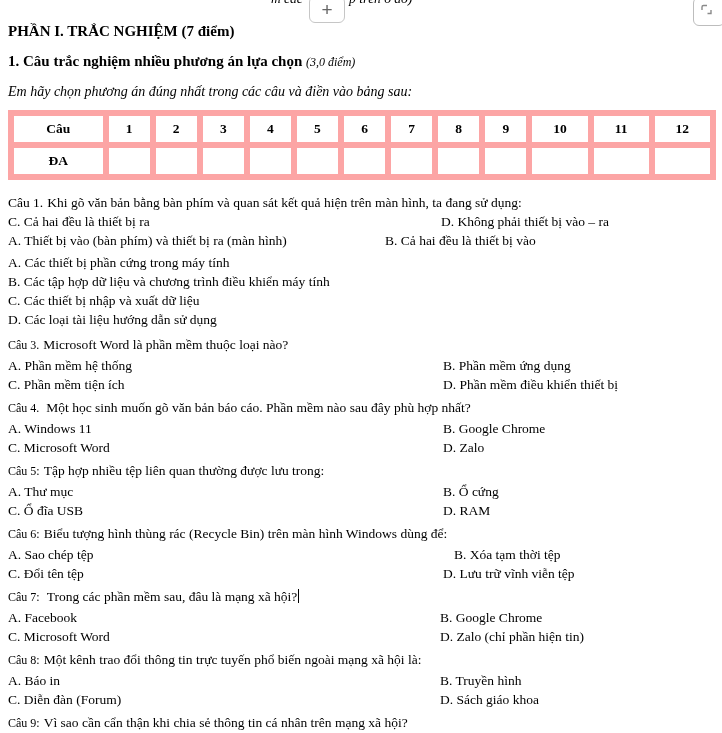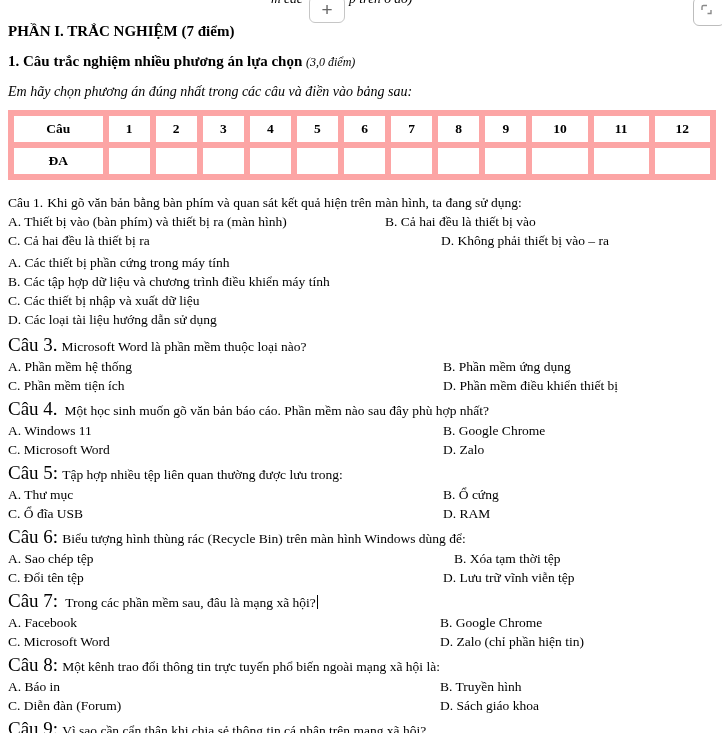--- a/index.html
+++ b/index.html
@@ -46,21 +46,21 @@
   .col-label{width:96px;}
   .col-num{width:45px;}
   .col-wide{width:60px;}
 
   
   .questions{margin-top:13px;}
   .q{margin-top:3px;}
   .stem{line-height:19px;}
   .q.biglabel .stem{line-height:21px;}
   .qlabel{margin-right:4px;}
-  .q.biglabel .qlabel{font-size:19px;}
+  .q.biglabel .qlabel{font-size:12px;}
   .optline{position:relative;line-height:19px;}
   .opt-abs{position:absolute;top:0;}
   .caret{display:inline-block;width:1px;height:14px;background:#000;vertical-align:-2px;margin-left:1px;}
 </style>
 </head>
 <body>
 
 <span class="top-frag frag-left">m các</span>
 <div class="plus-btn">+</div>
 <span class="top-frag frag-right">p trên ô đó)</span>
@@ -119,26 +119,26 @@
   </tbody>
     </table>
 
   <div class="questions">
 
     <div class="q" style="margin-top:0">
       <div class="stem">
         <span class="qlabel">Câu 1.</span><span>Khi gõ văn bản bằng bàn phím và quan sát kết quả hiện trên màn hình, ta đang sử dụng:</span>
       </div>
       <div class="optline">
+        <span>C. Cả hai đều là thiết bị ra</span>
+        <span class="opt-abs" style="left:433px">D. Không phải thiết bị vào – ra</span>
+      </div>
+      <div class="optline">
         <span>A. Thiết bị vào (bàn phím) và thiết bị ra (màn hình)</span>
         <span class="opt-abs" style="left:377px">B. Cả hai đều là thiết bị vào</span>
-      </div>
-      <div class="optline">
-        <span>C. Cả hai đều là thiết bị ra</span>
-        <span class="opt-abs" style="left:433px">D. Không phải thiết bị vào – ra</span>
       </div>
     </div>
 
     <div class="q">
       <div class="optline"><span>A. Các thiết bị phần cứng trong máy tính</span></div>
       <div class="optline"><span>B. Các tập hợp dữ liệu và chương trình điều khiển máy tính</span></div>
       <div class="optline"><span>C. Các thiết bị nhập và xuất dữ liệu</span></div>
       <div class="optline"><span>D. Các loại tài liệu hướng dẫn sử dụng</span></div>
     </div>
 

